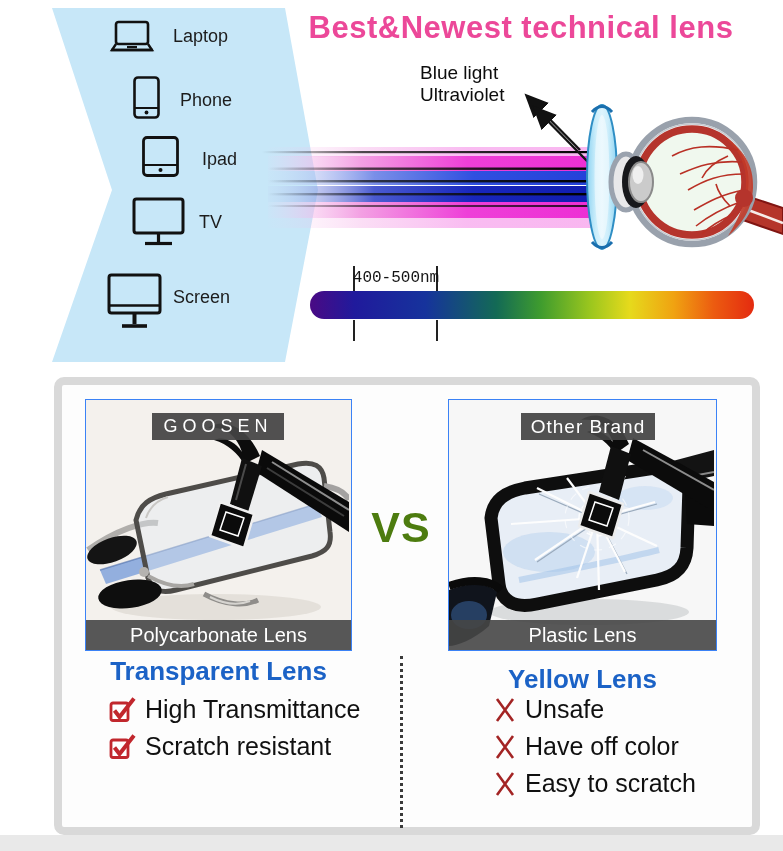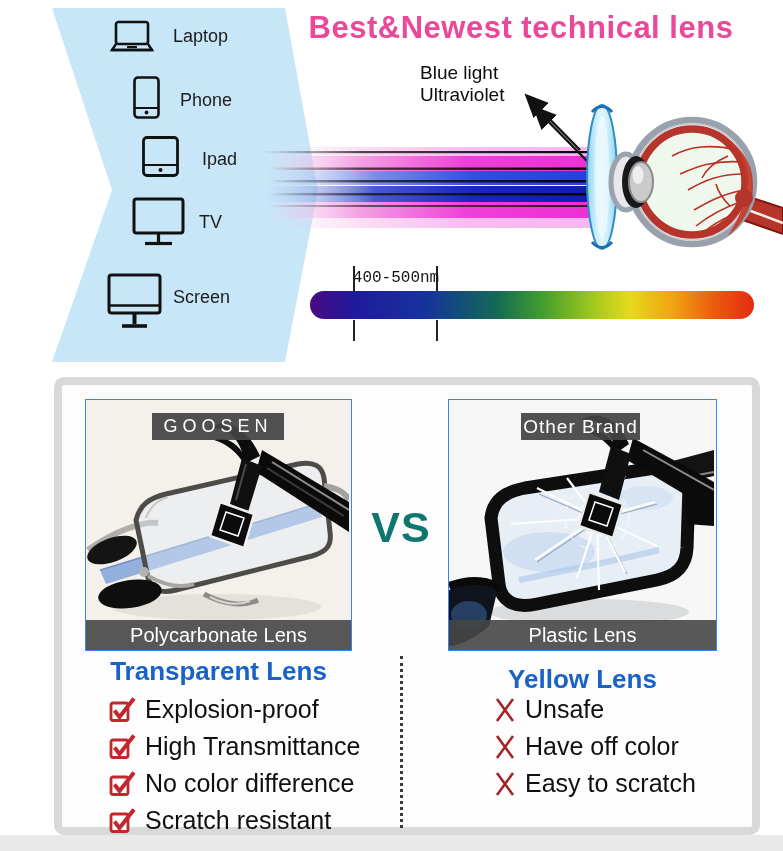--- a/index.html
+++ b/index.html
@@ -26,25 +26,25 @@
   .card{left:54px;top:377px;width:706px;height:458px;border:8px solid #d9d9d9;border-radius:10px;
         background:#fdfdfd;box-sizing:border-box;}
   .bottom-strip{left:0;top:835px;width:783px;height:16px;background:#e9e9e9;}
   .photo{border:1px solid #3b82f6;box-sizing:border-box;overflow:hidden;background:#f4f1ed;}
   .photo svg{position:absolute;left:0;top:0;}
   .photo-left{left:85px;top:399px;width:267px;height:252px;}
   .photo-right{left:448px;top:399px;width:269px;height:252px;background:#f7f7f7;}
   .brand-chip{position:absolute;top:13px;height:27px;line-height:27px;background:rgba(68,68,68,0.93);
               color:#fff;text-align:center;font-size:18px;}
   .chip-goosen{left:66px;width:132px;letter-spacing:5px;}
-  .chip-other{left:72px;width:119px;letter-spacing:1px;font-size:19px;}
+  .chip-other{left:72px;width:134px;letter-spacing:1px;font-size:19px;}
   .caption-bar{position:absolute;left:0;top:220px;width:100%;height:30px;line-height:30px;
                background:rgba(70,70,70,0.9);color:#fff;text-align:center;font-size:20px;}
   .vs{left:357px;top:503px;width:88px;text-align:center;font-size:43px;font-weight:900;
-      color:#0f766e;letter-spacing:1px;}
+      color:#4d7c0f;letter-spacing:1px;}
   .divider{left:400px;top:656px;height:172px;width:0;border-left:3px dotted #3a3a3a;}
   .col-heading{font-size:26px;font-weight:bold;color:#1b62c6;text-align:center;}
   .heading-left{left:85px;top:656px;width:267px;}
   .heading-right{left:448px;top:656px;width:269px;margin-top:8px;}
   ul.feature-list{list-style:none;margin:0;padding:0;}
   .list-left{left:109px;top:691px;}
   .list-right{left:494px;top:691px;}
   .feature-list li{display:flex;align-items:center;height:37px;gap:9px;}
   .feature-list .item-text{font-size:25px;color:#101010;white-space:nowrap;}
 </style>
@@ -286,41 +286,27 @@
 
   <div class="abs divider"></div>
 
   <div class="abs col-heading heading-left">Transparent Lens</div>
   <ul class="abs feature-list list-left">
     <li>
       <svg width="27" height="27" viewBox="0 0 27 27">
           <rect x="2" y="7" width="17" height="17.5" rx="2" fill="#fff" stroke="#c1272d" stroke-width="2.8"></rect>
           <path d="M5.5,14.5 L10.5,21 L25,2.5" fill="none" stroke="#c1272d" stroke-width="4"></path>
         </svg>
-      <span class="item-text">Explosion-proof</span>
+      <span class="item-text">High Transmittance</span>
     </li>
     <li>
       <svg width="27" height="27" viewBox="0 0 27 27">
           <rect x="2" y="7" width="17" height="17.5" rx="2" fill="#fff" stroke="#c1272d" stroke-width="2.8"></rect>
           <path d="M5.5,14.5 L10.5,21 L25,2.5" fill="none" stroke="#c1272d" stroke-width="4"></path>
         </svg>
-      <span class="item-text">High Transmittance</span>
-    </li>
-    <li>
-      <svg width="27" height="27" viewBox="0 0 27 27">
-          <rect x="2" y="7" width="17" height="17.5" rx="2" fill="#fff" stroke="#c1272d" stroke-width="2.8"></rect>
-          <path d="M5.5,14.5 L10.5,21 L25,2.5" fill="none" stroke="#c1272d" stroke-width="4"></path>
-        </svg>
-      <span class="item-text">No color difference</span>
-    </li>
-    <li>
-      <svg width="27" height="27" viewBox="0 0 27 27">
-          <rect x="2" y="7" width="17" height="17.5" rx="2" fill="#fff" stroke="#c1272d" stroke-width="2.8"></rect>
-          <path d="M5.5,14.5 L10.5,21 L25,2.5" fill="none" stroke="#c1272d" stroke-width="4"></path>
-        </svg>
       <span class="item-text">Scratch resistant</span>
     </li>
   </ul>
 
   <div class="abs col-heading heading-right">Yellow Lens</div>
   <ul class="abs feature-list list-right">
     <li>
       <svg width="22" height="28" viewBox="0 0 22 28">
           <path d="M3,3 L19,25 M19,3 L3,25" stroke="#a32424" stroke-width="2.6" fill="none"></path>
         </svg>

